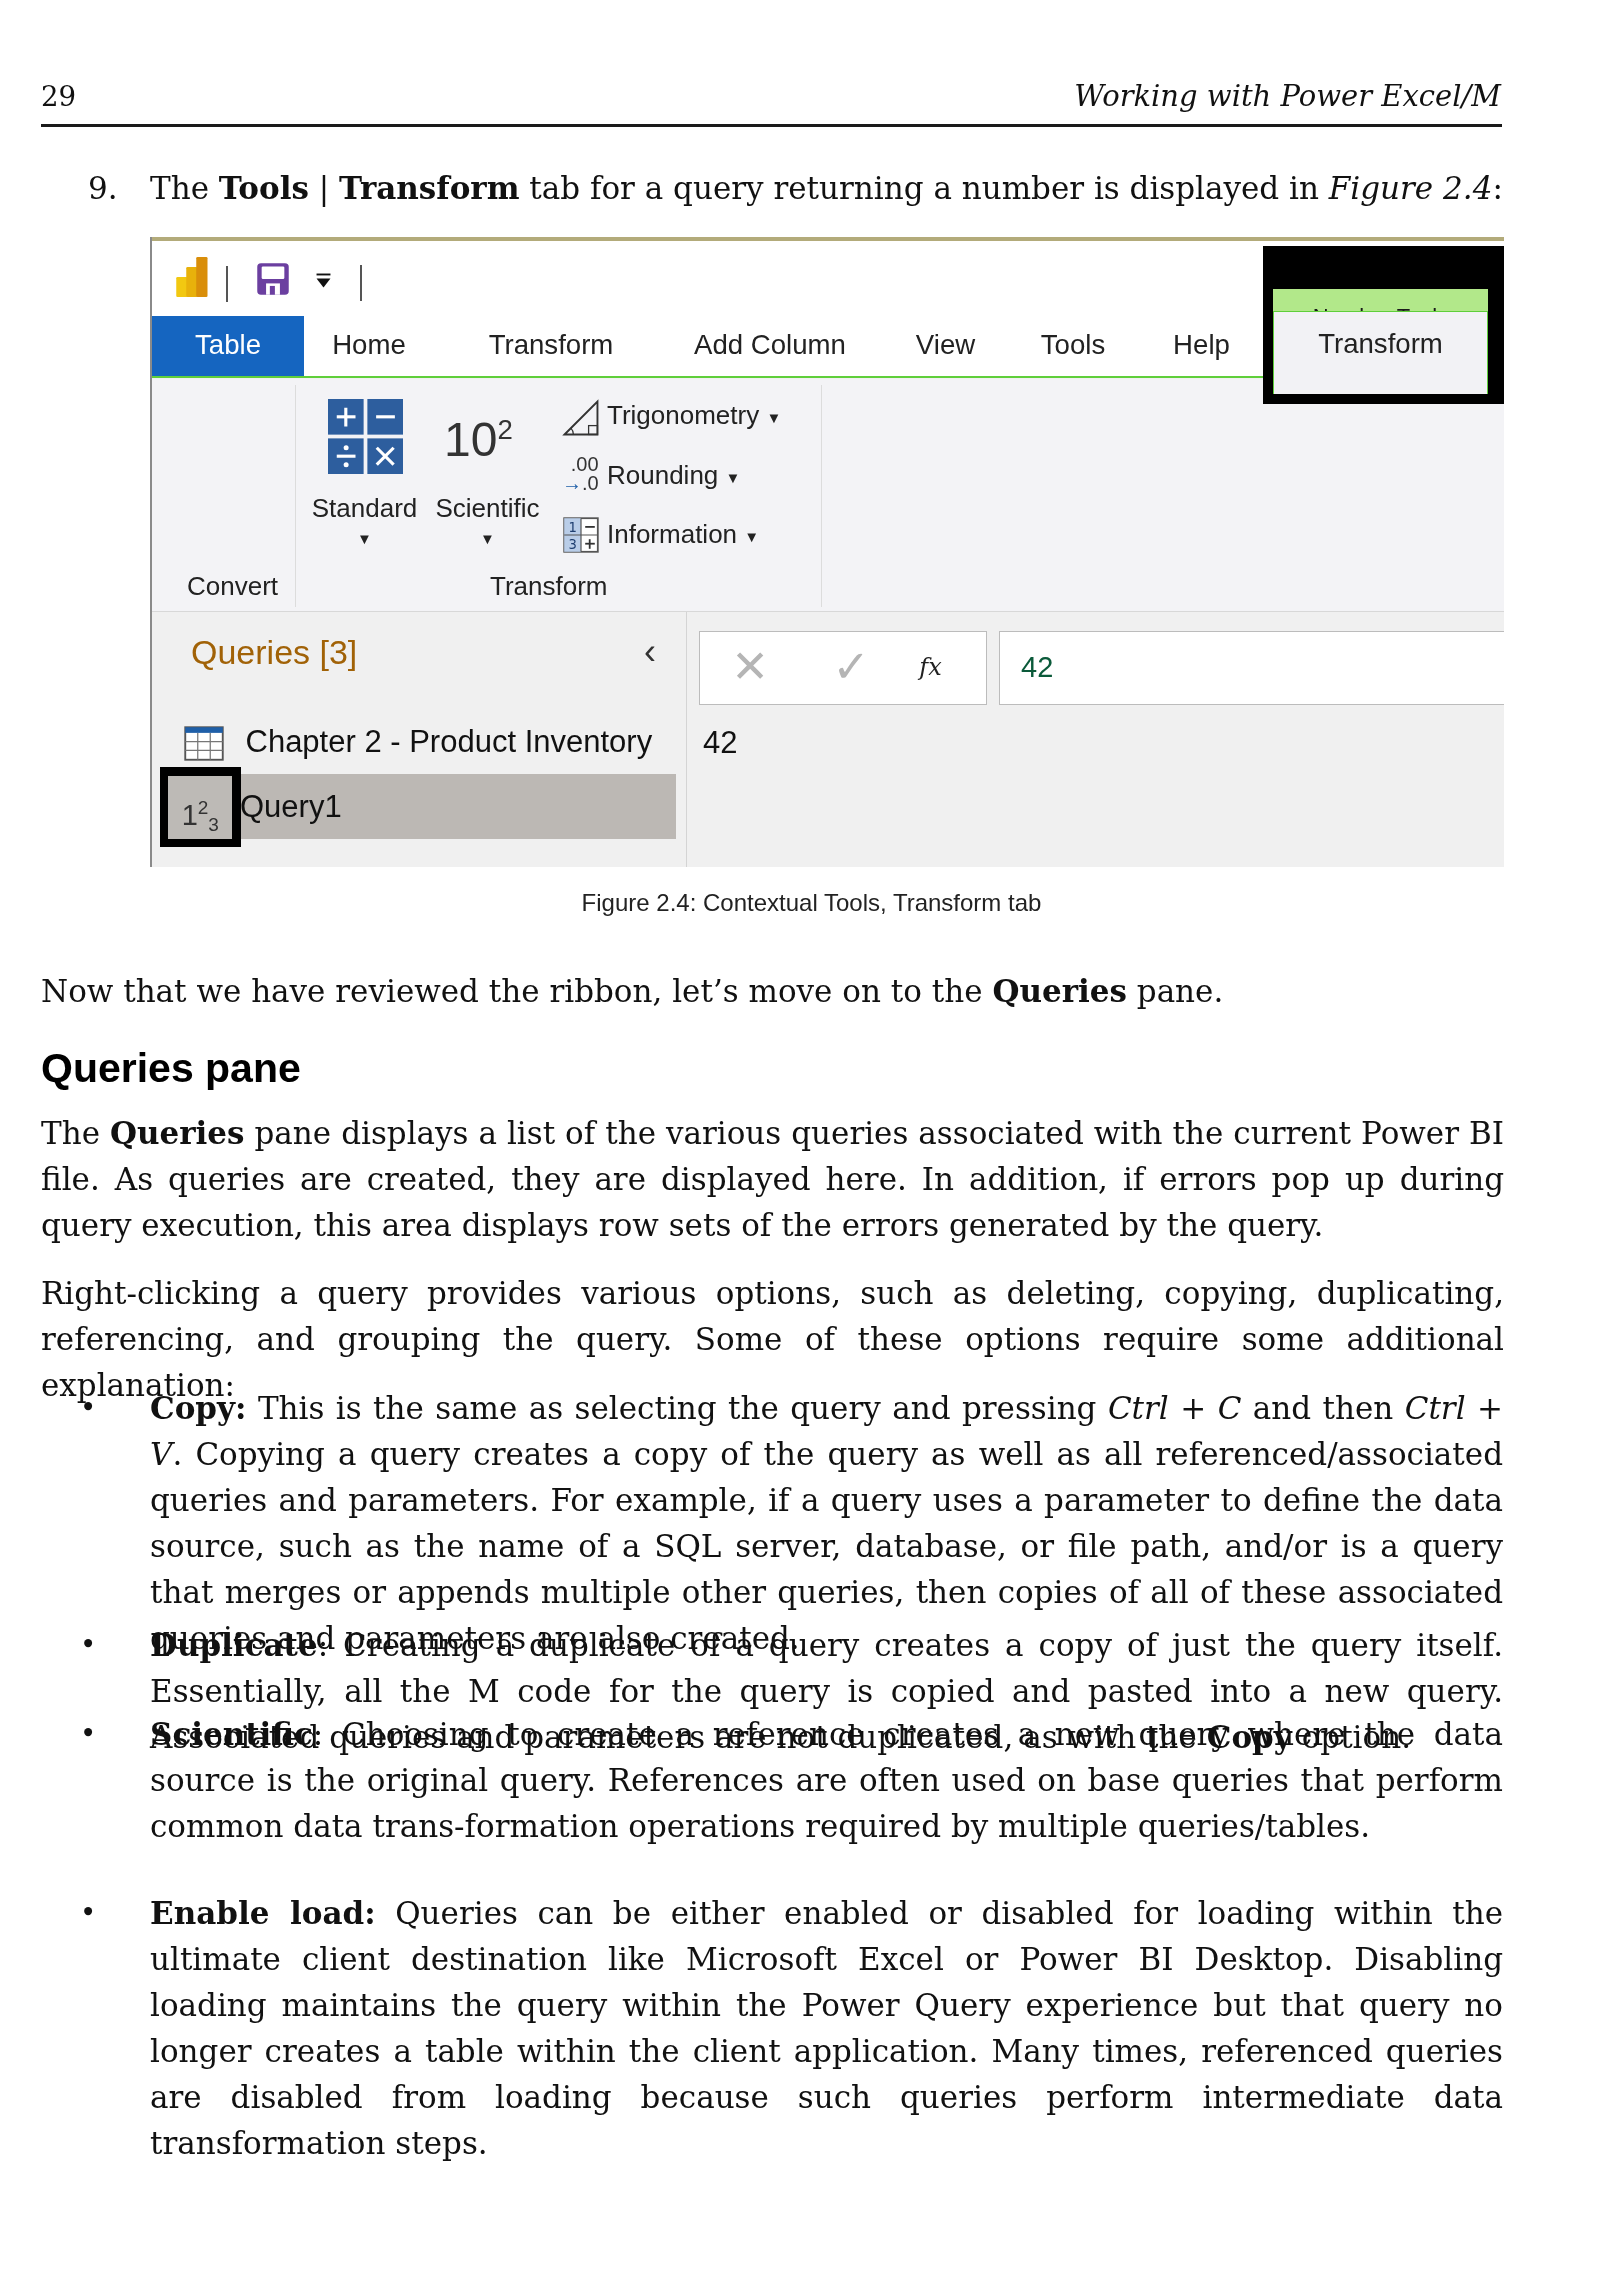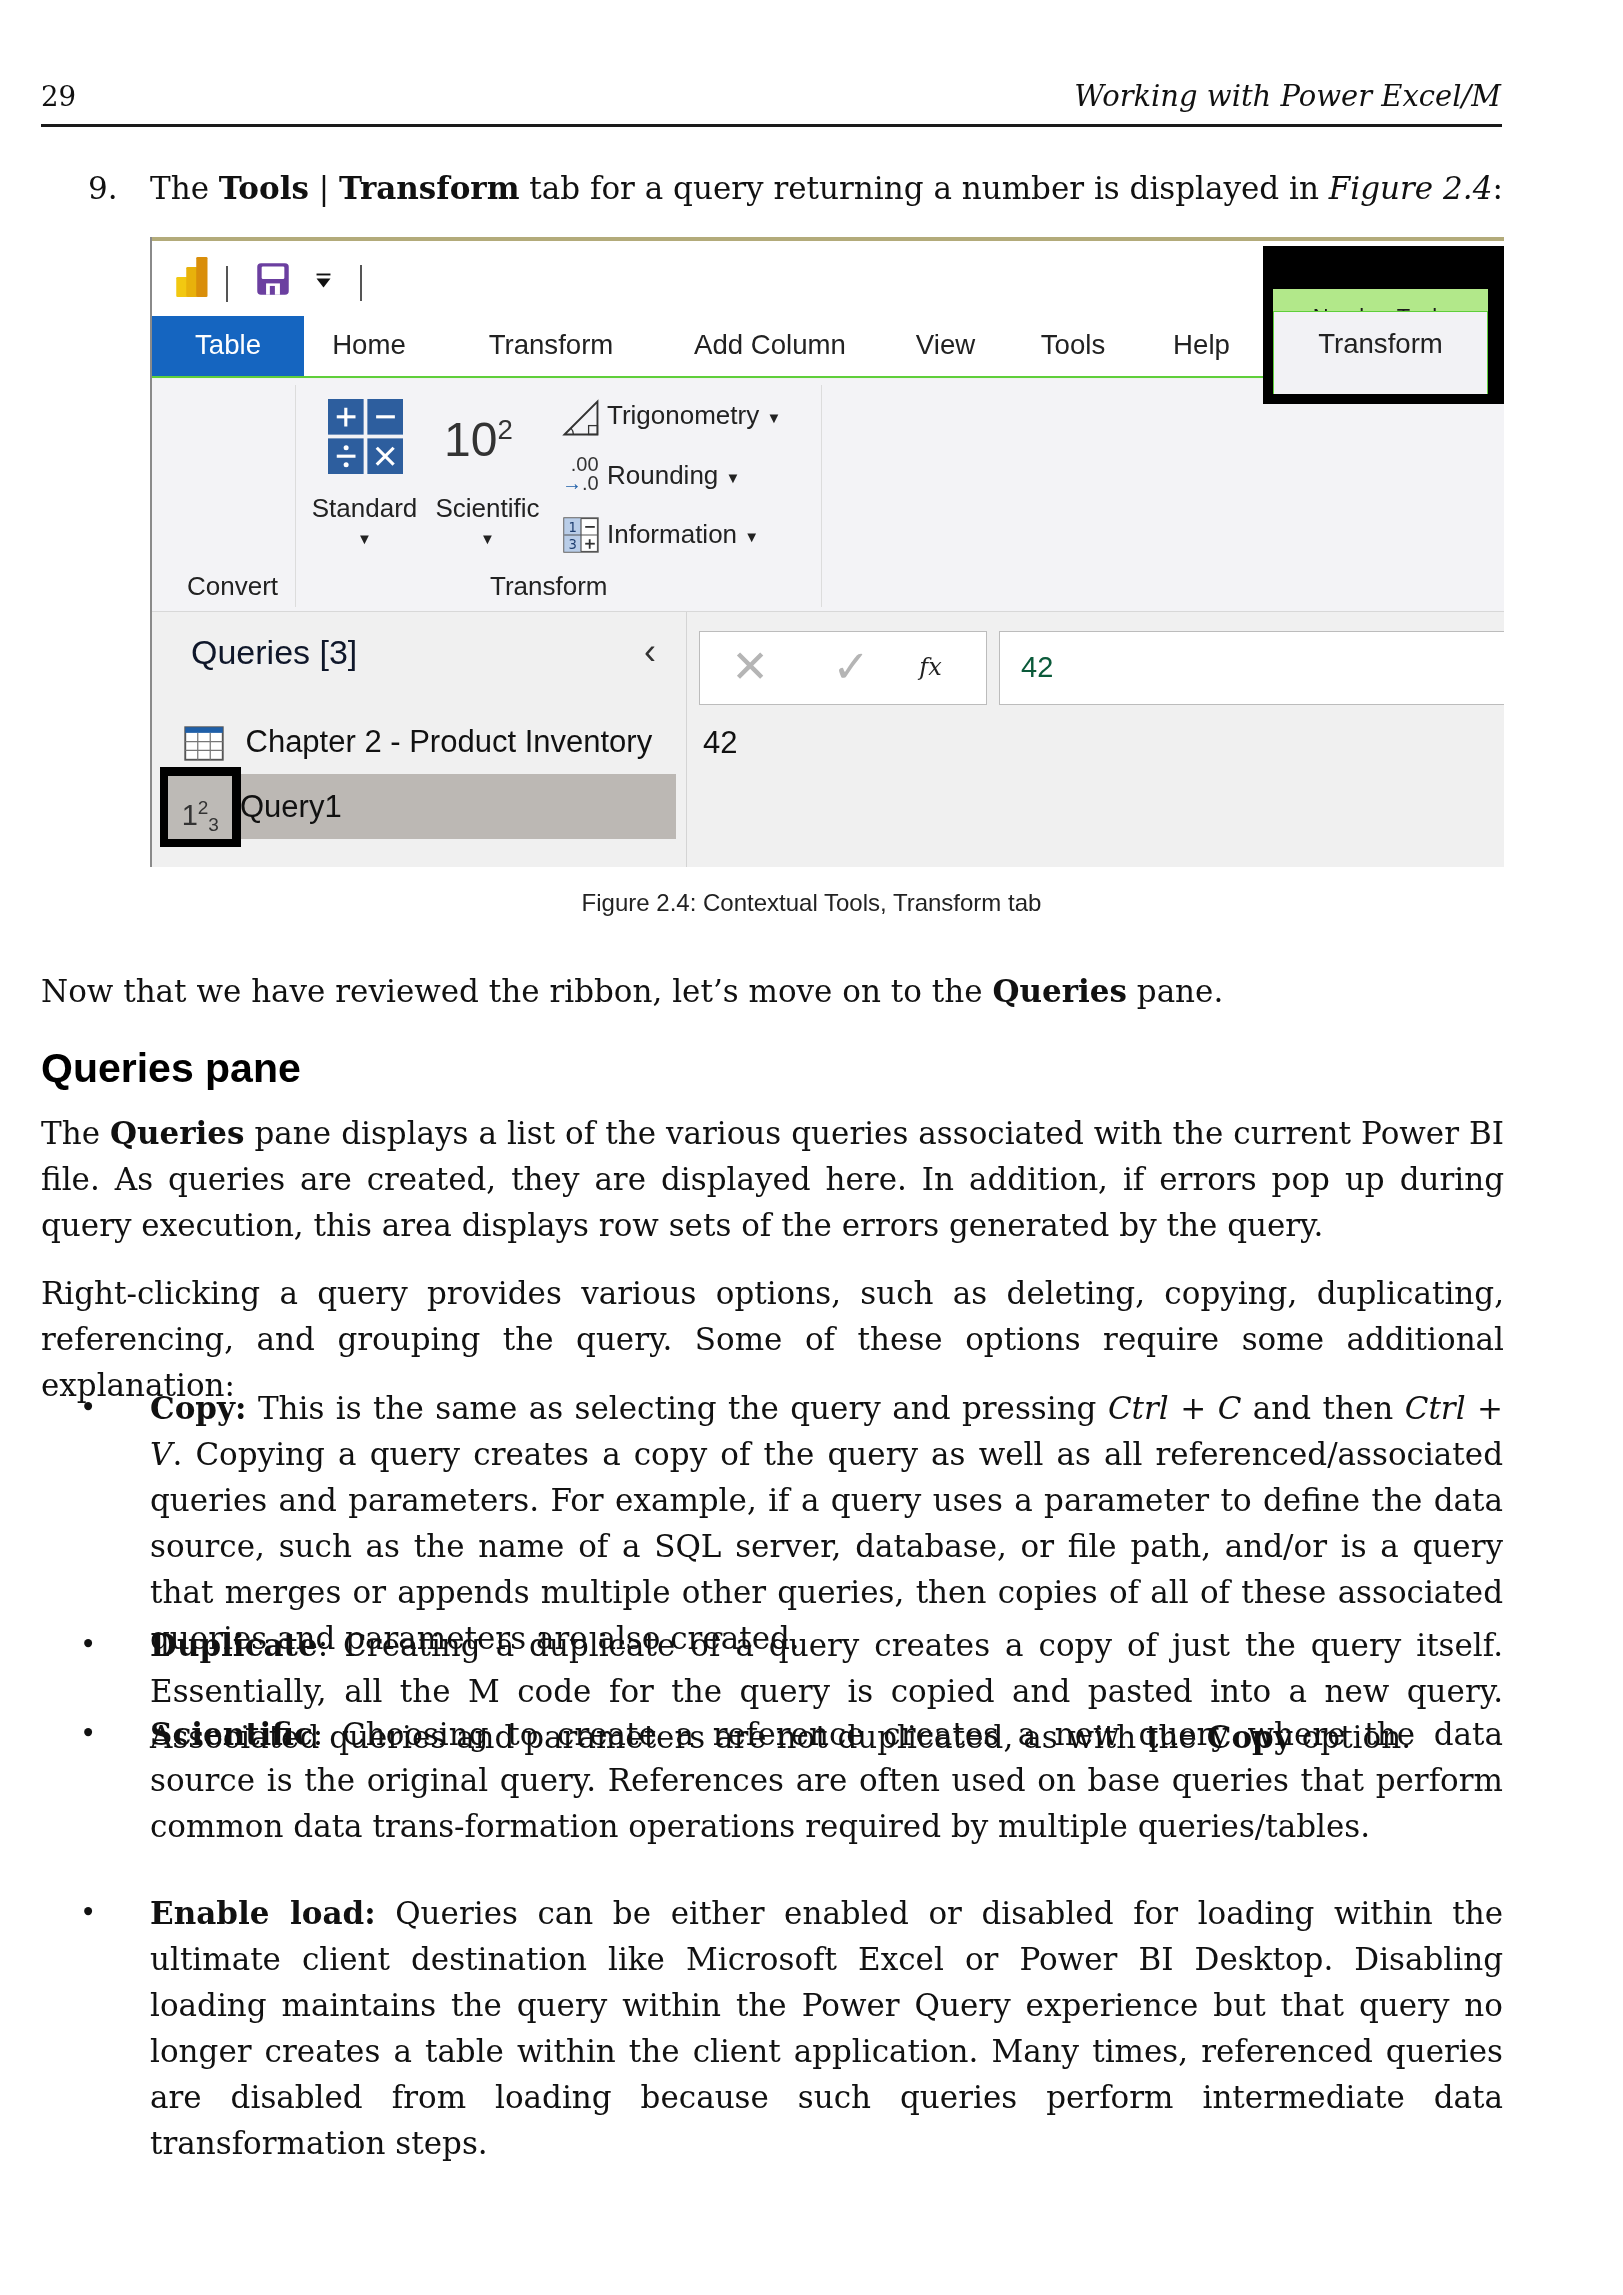--- a/index.html
+++ b/index.html
@@ -44,21 +44,21 @@
   #number-tools-label { position: absolute; left: 10px; top: 10px; width: 215px; height: 55px; background: #b2e88a; line-height: 55px; text-align: center; font-size: 22px; color: #1a1a1a; margin-top: 33px; }
   #contextual-transform-tab { position: absolute; left: 10px; top: 65px; width: 215px; height: 83px; background: #f2f2f5; border: 1.9px solid #5fcf3a; border-bottom: none; box-sizing: border-box; line-height: 63px; text-align: center; font-size: 27.6px; color: #222; }
 
   #ribbon-body { position: absolute; left: 0; top: 142px; width: 100%; height: 232px; background: #f3f3f6; border-bottom: 1.9px solid #d8d8d8; }
   .group-sep { position: absolute; top: 6.3px; width: 1.3px; height: 222px; background: #dcdcdc; }
   .rb-label { position: absolute; font-size: 26px; color: #222; text-align: center; }
   .group-label { position: absolute; font-size: 26px; color: #222; top: 192px; }
 
   
   #queries-pane { position: absolute; left: 0; top: 375px; width: 534px; height: 255px; background: #f0f0f0; border-right: 1.9px solid #d4d4d4; }
-  #queries-title { position: absolute; left: 39px; top: 21px; font-size: 34px; color: #0f172a; }
+  #queries-title { position: absolute; left: 39px; top: 21px; font-size: 34px; color: #a16207; }
   #collapse-chevron { position: absolute; left: 492px; top: 19px; font-size: 36px; color: #333; }
   #row-chapter2 { position: absolute; left: 12.5px; top: 106px; width: 514px; height: 50px; }
   #row-chapter2 .txt { position: absolute; left: 81px; top: 6.3px; font-size: 31px; color: #111; white-space: nowrap; }
   #row-query1 { position: absolute; left: 88px; top: 162px; width: 436px; height: 65px; background: #bcb8b4; }
   #row-query1 .txt { position: absolute; left: 0; top: 15px; font-size: 31px; color: #111; }
   #num-type-box { position: absolute; left: 7.5px; top: 155px; width: 81px; height: 80px; background: #000; }
   #num-type-inner { position: absolute; left: 8.8px; top: 8.8px; width: 64px; height: 63px; background: #bdbab6; font-size: 29px; line-height: 63px; text-align: center; color: #333; }
 
   
   #formula-area { position: absolute; left: 536px; top: 375px; width: 816px; height: 255px; background: #f0f0f0; }

